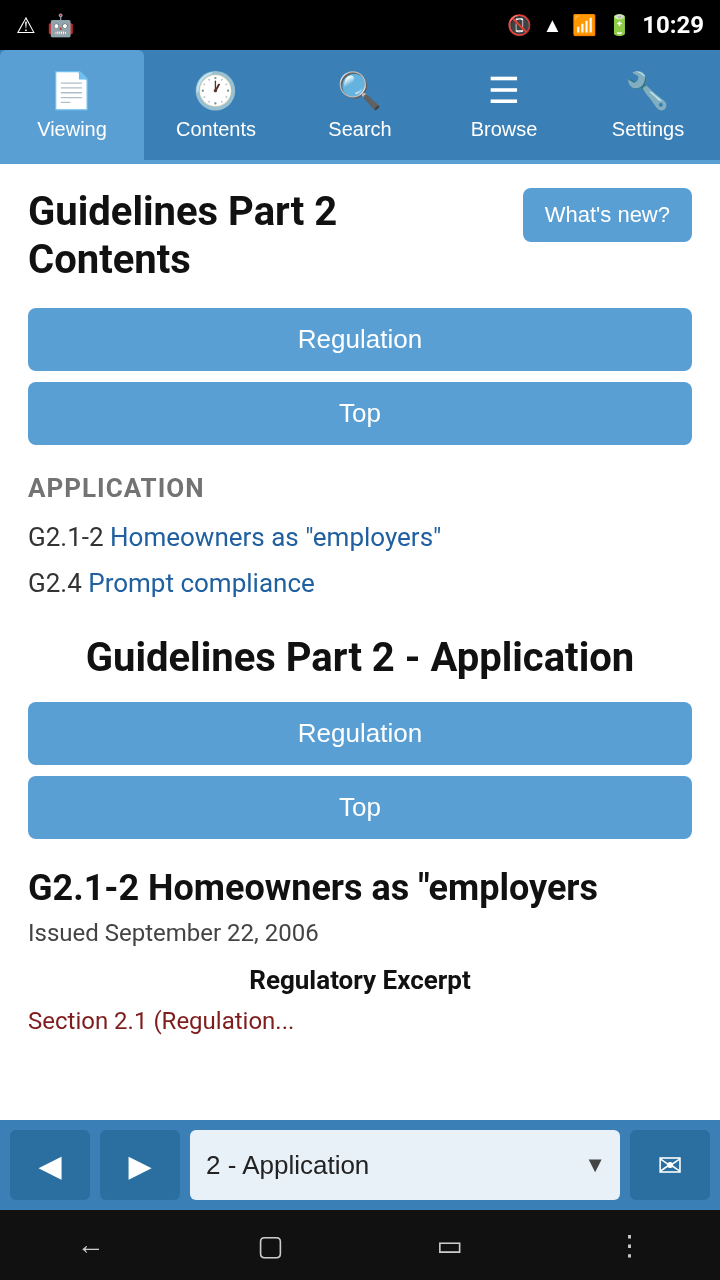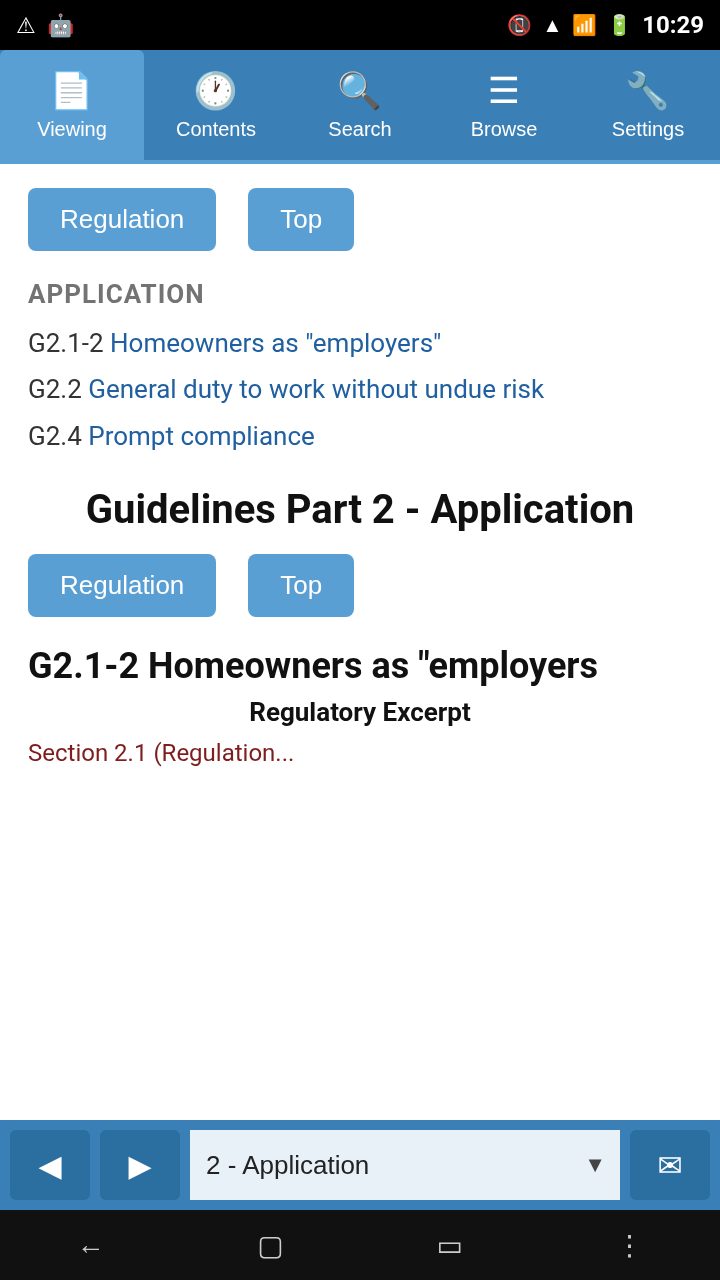--- a/index.html
+++ b/index.html
@@ -78,22 +78,23 @@
       border-radius: 8px;
       padding: 14px 22px;
       font-size: 22px;
       cursor: pointer;
       white-space: nowrap;
       flex-shrink: 0;
     }
 
     .btn-row {
       display: flex;
-      gap: 32px;
+      gap: 11px;
       margin-bottom: 28px;
+      flex-direction: column;
     }
     .btn-blue {
       background: #5a9fd4;
       color: #fff;
       border: none;
       border-radius: 8px;
       padding: 16px 32px;
       font-size: 26px;
       cursor: pointer;
     }
@@ -182,21 +183,21 @@
 
     .section-select-wrapper {
       flex: 1;
       position: relative;
     }
     .section-select {
       width: 100%;
       height: 70px;
       background: #e8f0f8;
       border: none;
-      border-radius: 0;
+      border-radius: 6px;
       font-size: 26px;
       color: #222;
       padding: 0 16px;
       appearance: none;
       cursor: pointer;
     }
     .select-arrow {
       position: absolute;
       right: 14px;
       top: 50%;
@@ -286,46 +287,48 @@
   <button class="nav-item">
     <span class="nav-icon">🔧</span>
     <span class="nav-label">Settings</span>
   </button>
 </div>
 
 <div class="separator"></div>
 
 <div class="main-content">
 
+  <div class="page-title">
+    <div class="page-title-text">Guidelines Part 2 Contents</div>
+    <button class="whats-new-btn">What's new?</button>
+  </div>
 
   <div class="btn-row">
     <button class="btn-blue">Regulation</button>
     <button class="btn-blue">Top</button>
   </div>
 
   <div class="section-header">APPLICATION</div>
   <ul class="toc-list">
     <li class="toc-item">
       <span>G2.1-2 </span><a href="#">Homeowners as "employers"</a>
     </li>
     <li class="toc-item">
-      <span>G2.2 </span><a href="#">General duty to work without undue risk</a>
-    </li>
-    <li class="toc-item">
       <span>G2.4 </span><a href="#">Prompt compliance</a>
     </li>
   </ul>
 
   <div class="section-title">Guidelines Part 2 - Application</div>
   <div class="btn-row">
     <button class="btn-blue">Regulation</button>
     <button class="btn-blue">Top</button>
   </div>
 
   <div class="article-title">G2.1-2 Homeowners as "employers</div>
+  <div class="issued-date">Issued September 22, 2006</div>
   <div class="reg-excerpt-label">Regulatory Excerpt</div>
   <div class="overlay-text">Section 2.1 (Regulation...</div>
 
   <div style="height: 180px;"></div>
 </div>
 
 <div class="bottom-toolbar">
   <button class="nav-arrow-btn">
     <span>◀</span>
   </button>

